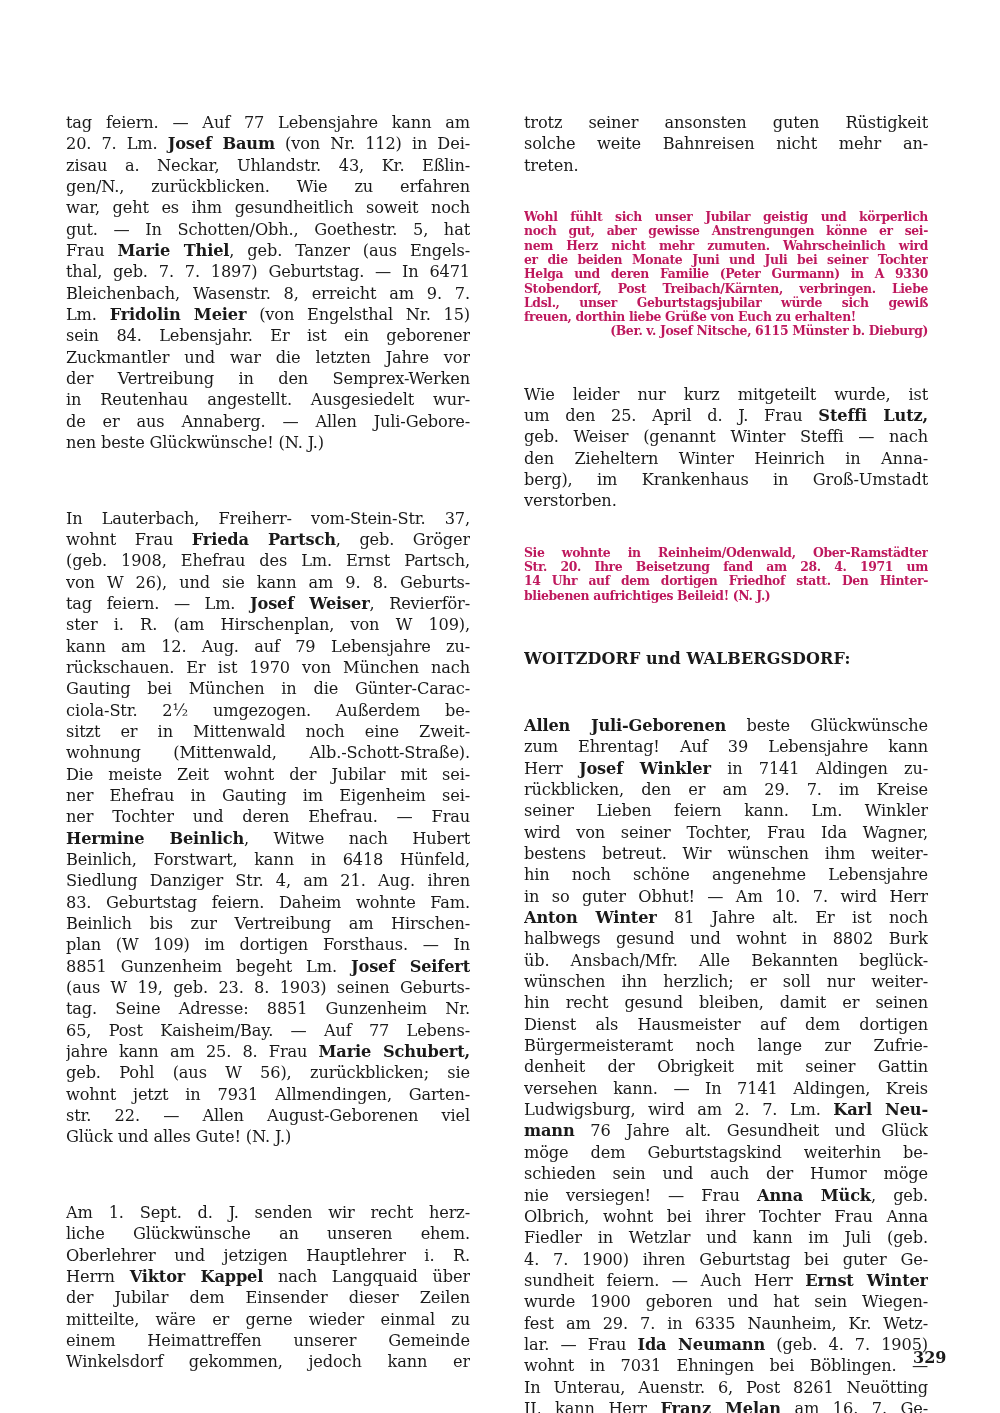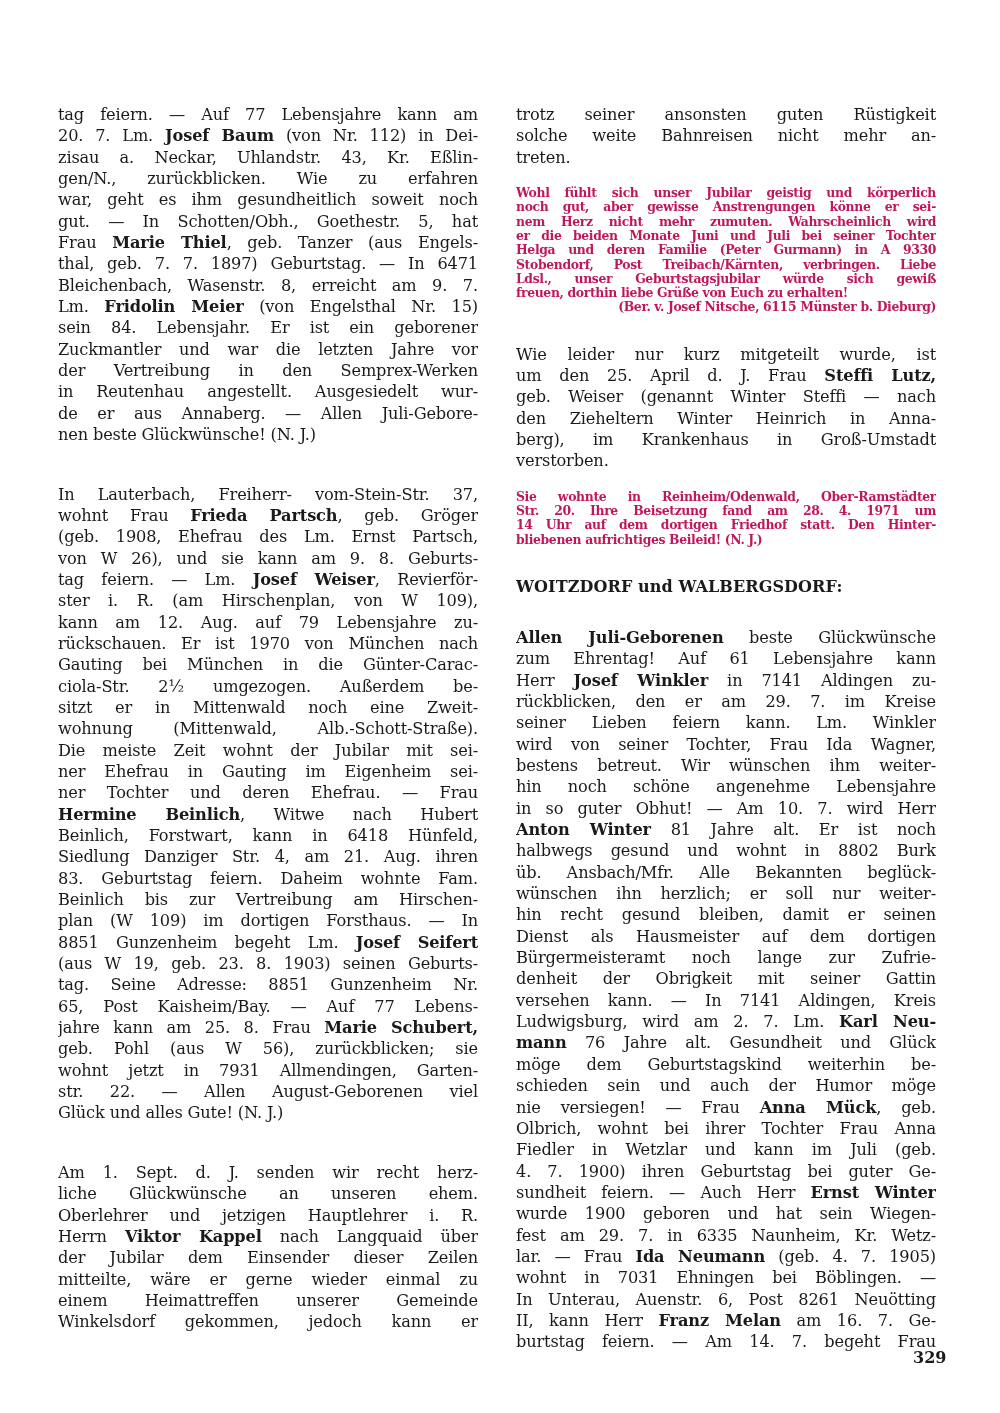--- a/index.html
+++ b/index.html
@@ -4,21 +4,21 @@
   <style>
     html, body { margin: 0; padding: 0; background: #ffffff; }
     body {
       width: 1000px; height: 1413px; position: relative; overflow: hidden;
       color: #1a1a1a;
       font-family: "DejaVu Serif", "Liberation Serif", serif;
     }
     .col { position: absolute; top: 96px; width: 436px; }
     #col-left { left: 50px; }
     #col-right { left: 508px; }
-    .para { margin: 8px; }
+    .para { margin: 16px; }
     .line {
       display: block; white-space: nowrap;
       text-align: justify; text-align-last: justify;
       overflow: hidden;
     }
     .line.last { text-align-last: left; }
     .body-text .line { font-size: 16.2px; line-height: 21.35px; letter-spacing: -0.15px; }
     .small-text .line { font-size: 12.4px; line-height: 14.3px; font-weight: bold; letter-spacing: -0.35px; color: #be185d; }
     .small-text .line.right { text-align: center; text-align-last: right; }
     .line b { font-weight: bold; }
@@ -133,21 +133,21 @@
       <span class="line"><span>14 Uhr auf dem dortigen Friedhof statt. Den Hinter-</span></span>
       <span class="line last"><span>bliebenen aufrichtiges Beileid! (N. J.)</span></span>
     </div>
     <div class="gap-m"></div>
     <div class="para heading">
       <span class="line last"><b>WOITZDORF und WALBERGSDORF:</b></span>
     </div>
     <div class="gap-m"></div>
     <div class="para body-text">
       <span class="line"><b>Allen Juli-Geborenen</b><span> beste Glückwünsche</span></span>
-      <span class="line"><span>zum Ehrentag! Auf 61 Lebensjahre kann</span></span>
+      <span class="line"><span>zum Ehrentag! Auf 39 Lebensjahre kann</span></span>
       <span class="line"><span>Herr </span><b>Josef Winkler</b><span> in 7141 Aldingen zu-</span></span>
       <span class="line"><span>rückblicken, den er am 29. 7. im Kreise</span></span>
       <span class="line"><span>seiner Lieben feiern kann. Lm. Winkler</span></span>
       <span class="line"><span>wird von seiner Tochter, Frau Ida Wagner,</span></span>
       <span class="line"><span>bestens betreut. Wir wünschen ihm weiter-</span></span>
       <span class="line"><span>hin noch schöne angenehme Lebensjahre</span></span>
       <span class="line"><span>in so guter Obhut! — Am 10. 7. wird Herr</span></span>
       <span class="line"><b>Anton Winter</b><span> 81 Jahre alt. Er ist noch</span></span>
       <span class="line"><span>halbwegs gesund und wohnt in 8802 Burk</span></span>
       <span class="line"><span>üb. Ansbach/Mfr. Alle Bekannten beglück-</span></span>

